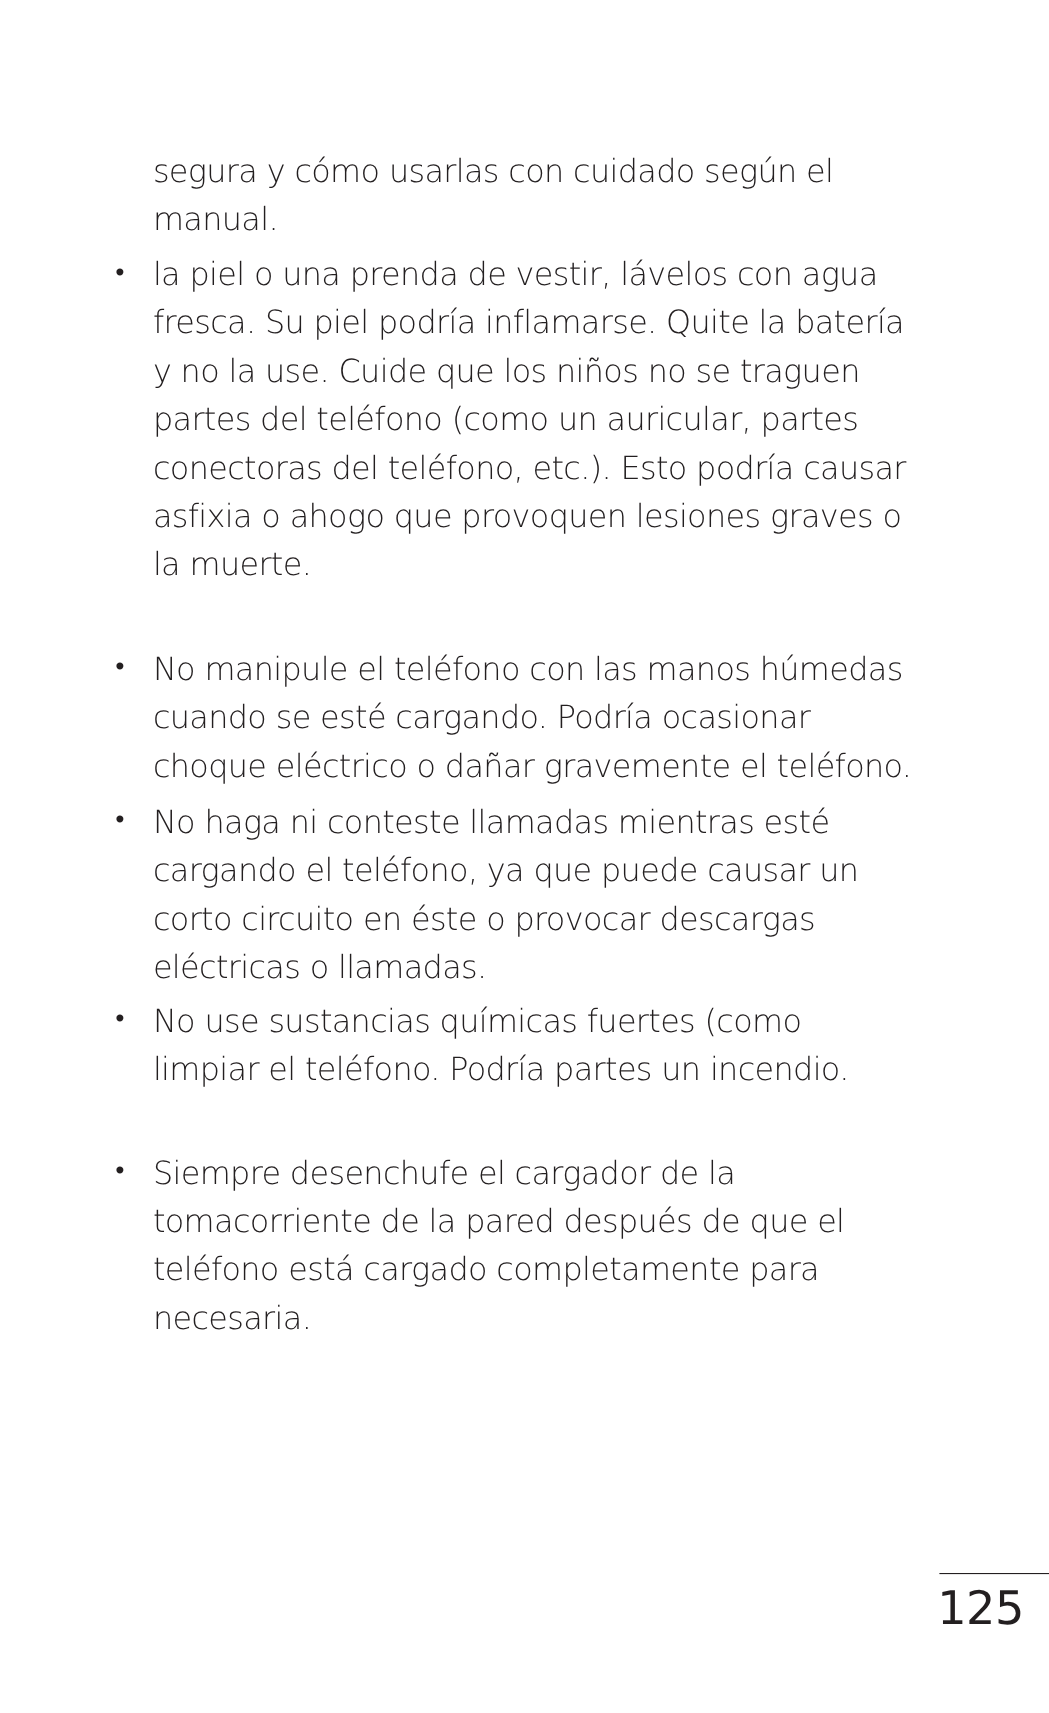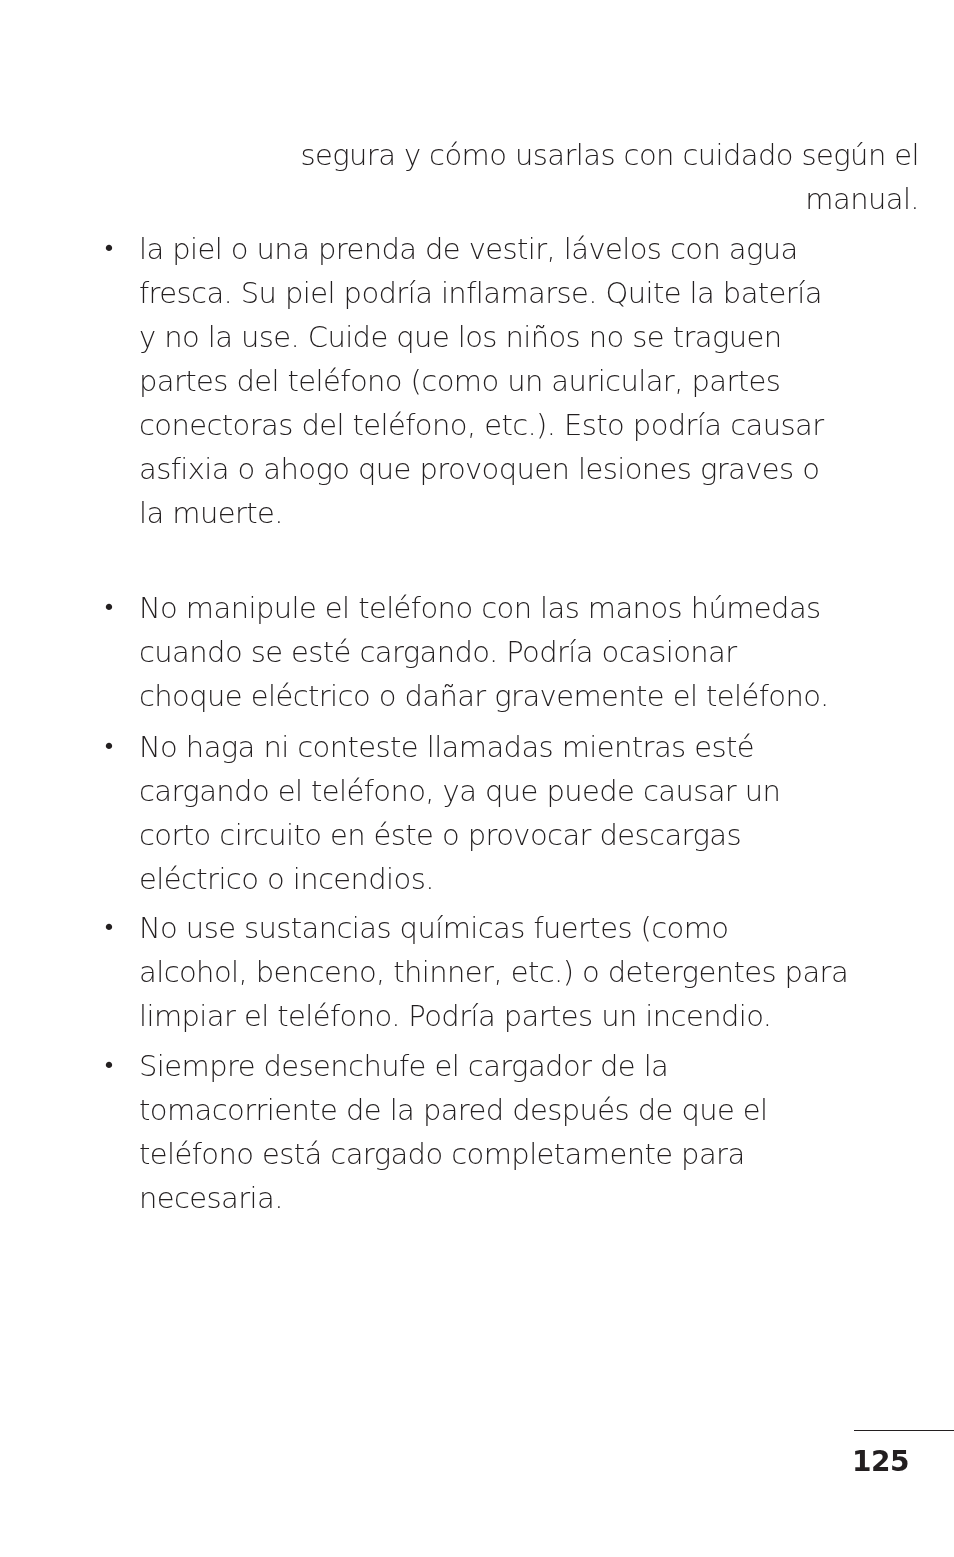--- a/index.html
+++ b/index.html
@@ -4,29 +4,29 @@
 <style>
   html, body { margin: 0; padding: 0; background: #ffffff; }
   body { width: 954px; height: 1557px; position: relative; overflow: hidden;
          font-family: "DejaVu Sans", sans-serif; color: #231f20; }
   .block { position: absolute; left: 139px; width: 780px; }
   .line { height: 44px; line-height: 44px; font-size: 29px; white-space: nowrap;
           letter-spacing: -0.6px; font-weight: 300; }
   .bullet { position: absolute; left: -40px; top: 0; width: 20px; height: 44px;
             line-height: 44px; font-size: 22px; text-align: center; }
   .rule { position: absolute; left: 854px; top: 1430px; width: 100px; height: 1px; background: #231f20; }
-  .pagenum { position: absolute; left: 852px; top: 1440px; font-size: 28px; line-height: 44px;
-             letter-spacing: -0.5px; font-weight: 700; }
+  .pagenum { position: absolute; left: 852px; top: 1440px; font-size: 42px; line-height: 44px;
+             letter-spacing: -0.5px; font-weight: 400; }
 </style>
 </head>
 <body>
 
 <div>
 
-  <div class="block" style="top:133px;text-align:right;">
+  <div class="block" style="top:133px;">
     <div class="line">segura y cómo usarlas con cuidado según el</div>
     <div class="line">manual.</div>
   </div>
 
   <div class="block" style="top:227px;">
     <span class="bullet">•</span>
     <div class="line">la piel o una prenda de vestir, lávelos con agua</div>
     <div class="line">fresca. Su piel podría inflamarse. Quite la batería</div>
     <div class="line">y no la use. Cuide que los niños no se traguen</div>
     <div class="line">partes del teléfono (como un auricular, partes</div>
@@ -40,27 +40,26 @@
     <div class="line">No manipule el teléfono con las manos húmedas</div>
     <div class="line">cuando se esté cargando. Podría ocasionar</div>
     <div class="line">choque eléctrico o dañar gravemente el teléfono.</div>
   </div>
 
   <div class="block" style="top:725px;">
     <span class="bullet">•</span>
     <div class="line">No haga ni conteste llamadas mientras esté</div>
     <div class="line">cargando el teléfono, ya que puede causar un</div>
     <div class="line">corto circuito en éste o provocar descargas</div>
-    <div class="line">eléctrico o incendios.</div>
+    <div class="line">eléctricas o llamadas.</div>
   </div>
 
   <div class="block" style="top:906px;">
     <span class="bullet">•</span>
     <div class="line">No use sustancias químicas fuertes (como</div>
-    <div class="line">alcohol, benceno, thinner, etc.) o detergentes para</div>
     <div class="line">limpiar el teléfono. Podría partes un incendio.</div>
   </div>
 
   <div class="block" style="top:1044px;">
     <span class="bullet">•</span>
     <div class="line">Siempre desenchufe el cargador de la</div>
     <div class="line">tomacorriente de la pared después de que el</div>
     <div class="line">teléfono está cargado completamente para</div>
     <div class="line">necesaria.</div>
   </div>

